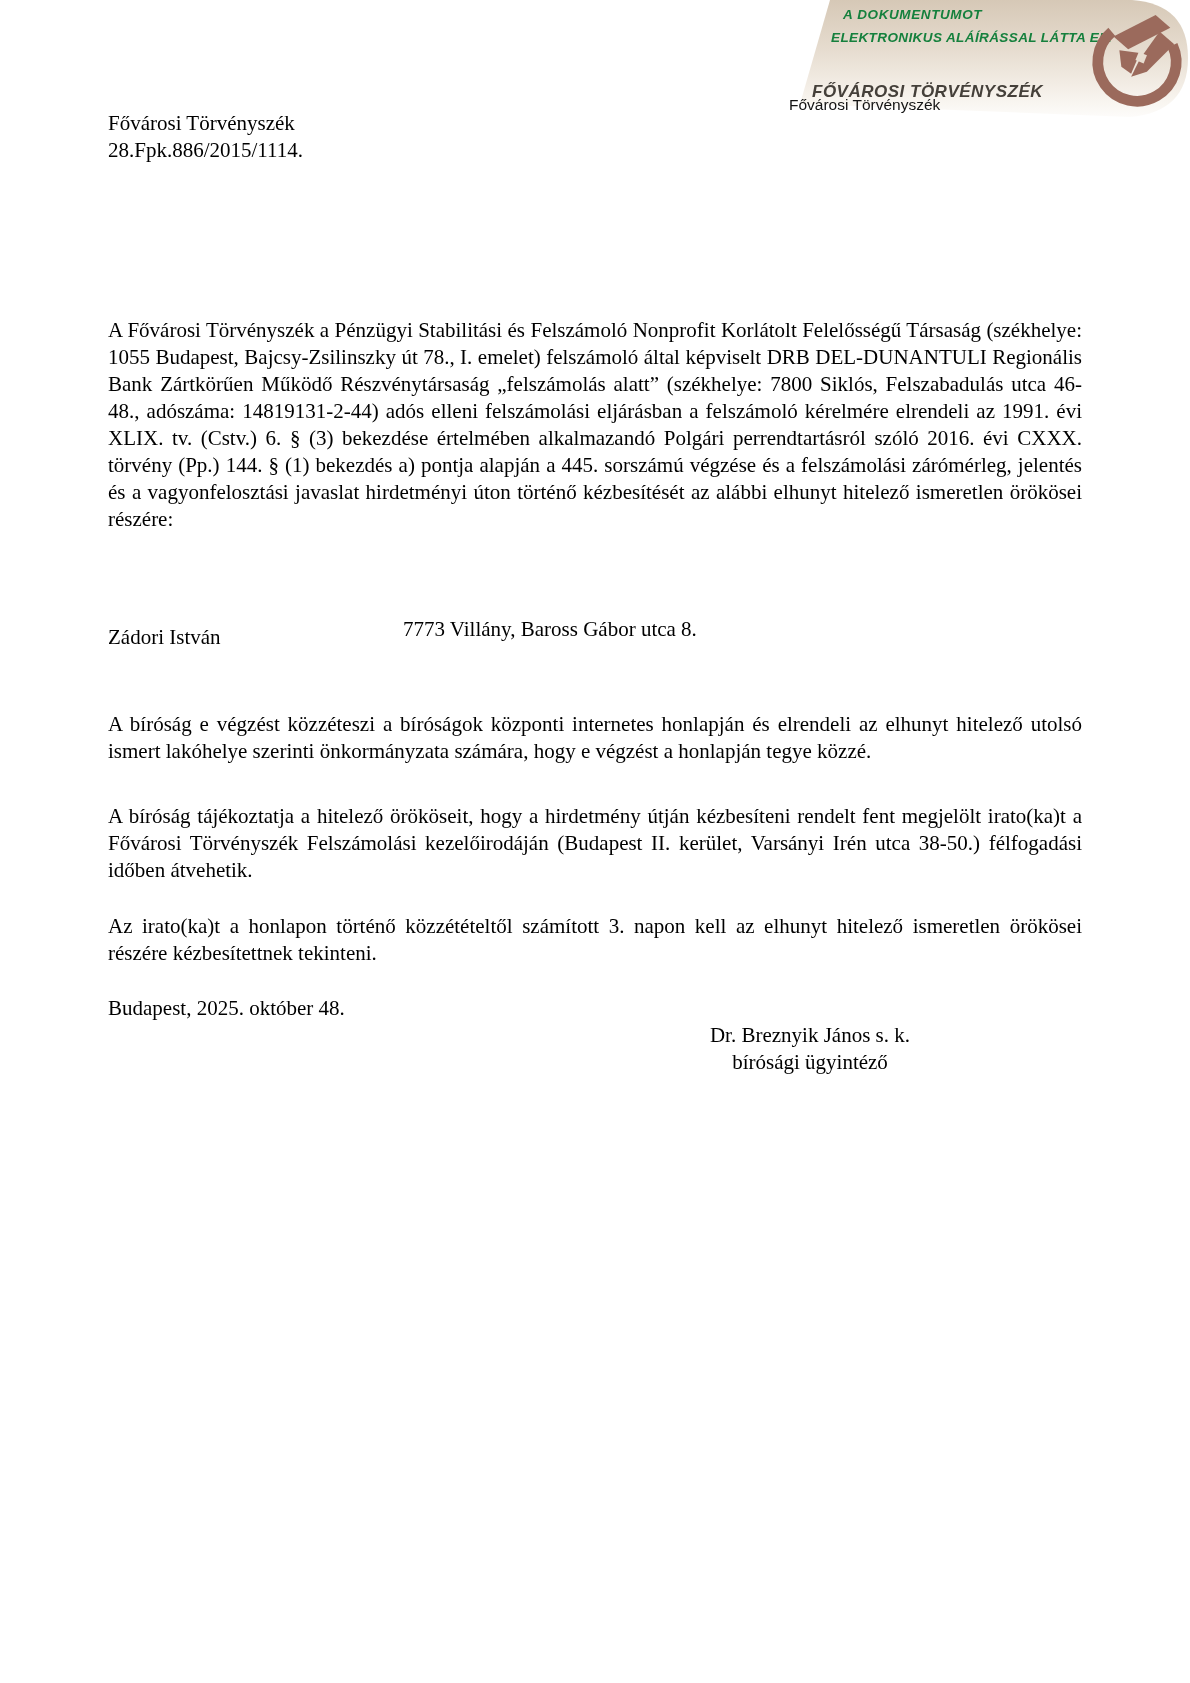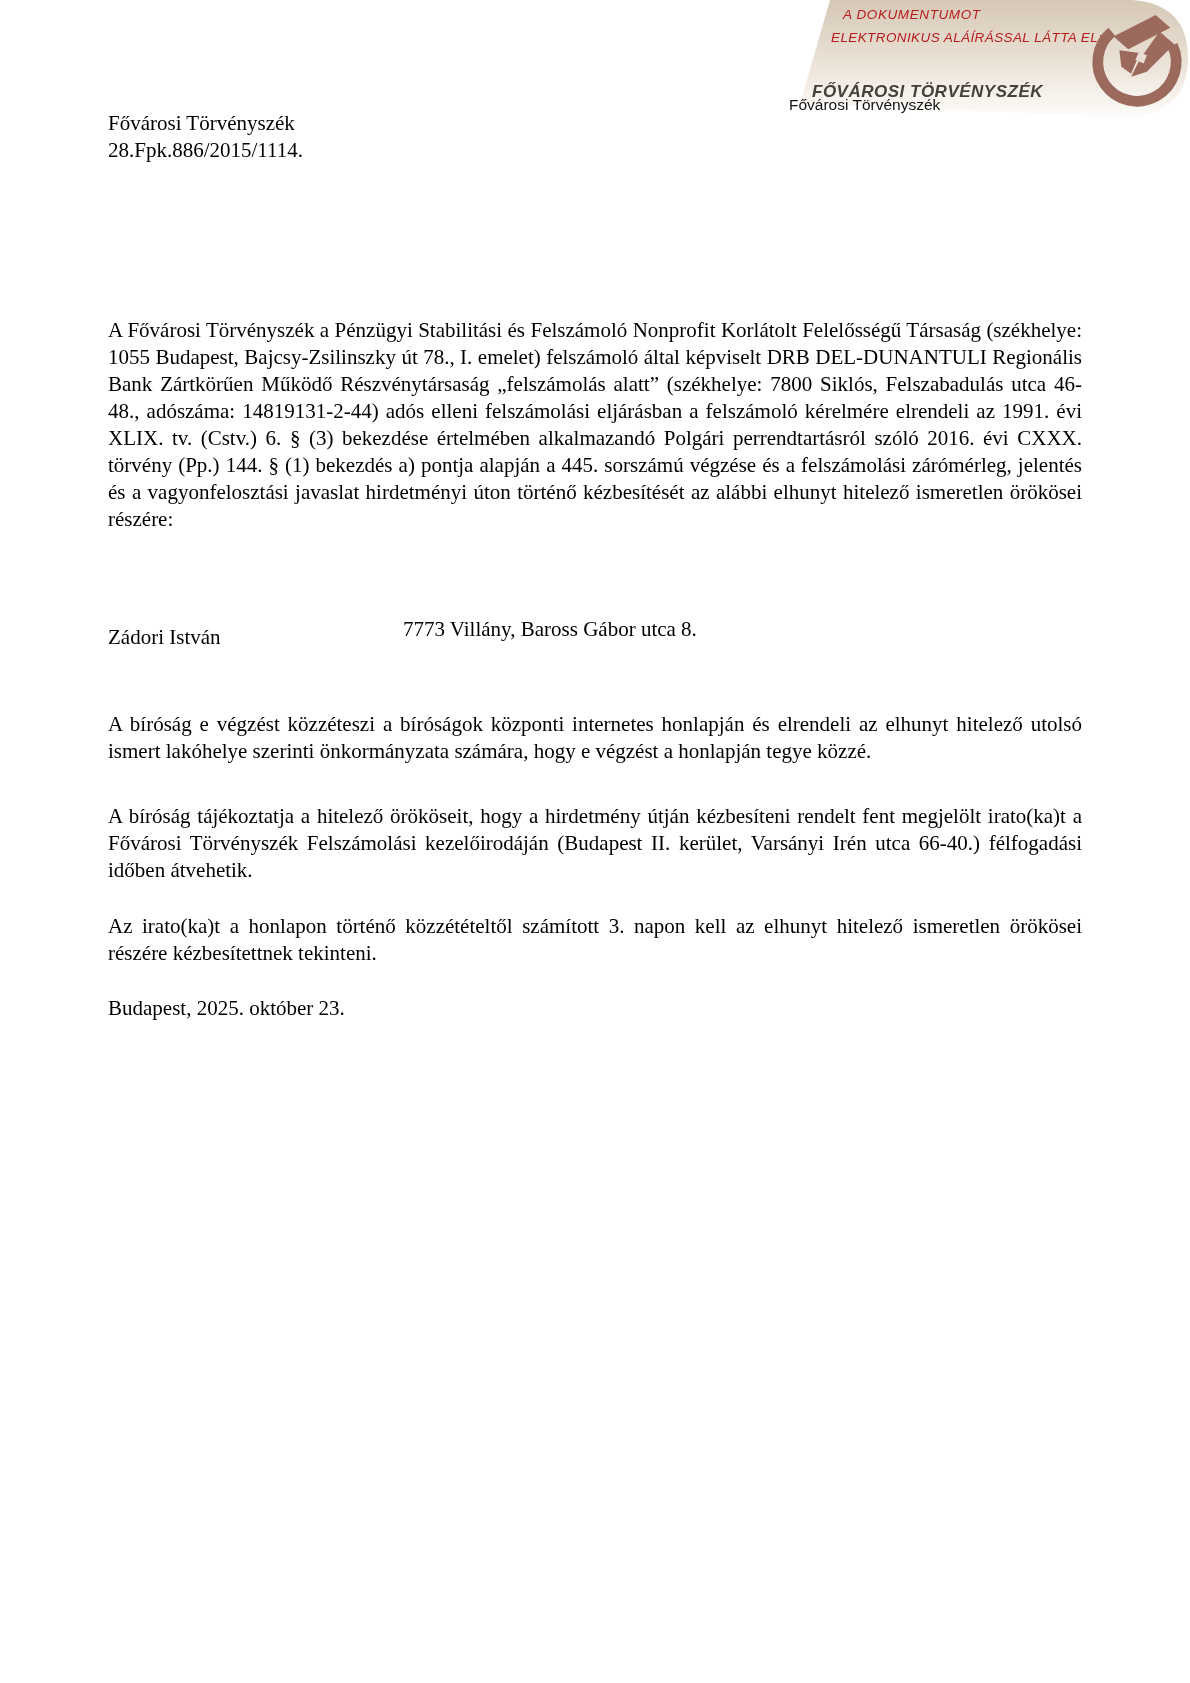--- a/index.html
+++ b/index.html
@@ -19,22 +19,22 @@
     position: absolute;
     left: 740px;
     top: 0;
     width: 450px;
     height: 132px;
   }
   .stamp-text {
     position: absolute;
     font-family: "Liberation Sans", sans-serif;
     font-style: italic;
-    font-weight: 400;
-    color: #b91c1c;
+    font-weight: 700;
+    color: #15803d;
     white-space: nowrap;
   }
   .stamp-line1 { left: 843px; top: 7px;  font-size: 13.5px; letter-spacing: .6px; }
   .stamp-line2 { left: 831px; top: 30px; font-size: 13.5px; letter-spacing: .4px; }
   .stamp-line3 { left: 812px; top: 82px; font-size: 17px; font-weight: 700; letter-spacing: .5px; color: #45403a; }
   .stamp-overlay {
     position: absolute;
     left: 789px; top: 96px;
     font-family: "Liberation Sans", sans-serif;
     font-size: 15.5px;
@@ -121,20 +121,24 @@
 
   <div class="abs col doc-text justified p1">A Fővárosi Törvényszék a Pénzügyi Stabilitási és Felszámoló Nonprofit Korlátolt Felelősségű Társaság (székhelye: 1055 Budapest, Bajcsy-Zsilinszky út 78., I. emelet) felszámoló által képviselt DRB DEL-DUNANTULI Regionális Bank Zártkörűen Működő Részvénytársaság „felszámolás alatt” (székhelye: 7800 Siklós, Felszabadulás utca 46-48., adószáma: 14819131-2-44) adós elleni felszámolási eljárásban a felszámoló kérelmére elrendeli az 1991. évi XLIX. tv. (Cstv.) 6. § (3) bekezdése értelmében alkalmazandó Polgári perrendtartásról szóló 2016. évi CXXX. törvény (Pp.) 144. § (1) bekezdés a) pontja alapján a 445. sorszámú végzése és a felszámolási zárómérleg, jelentés és a vagyonfelosztási javaslat hirdetményi úton történő kézbesítését az alábbi elhunyt hitelező ismeretlen örökösei részére:</div>
 
   <div class="abs col doc-text creditor-row">
     <span class="creditor-name">Zádori István</span>
     <span class="creditor-address">7773 Villány, Baross Gábor utca 8.</span>
   </div>
 
   <div class="abs col doc-text justified p2">A bíróság e végzést közzéteszi a bíróságok központi internetes honlapján és elrendeli az elhunyt hitelező utolsó ismert lakóhelye szerinti önkormányzata számára, hogy e végzést a honlapján tegye közzé.</div>
 
-  <div class="abs col doc-text justified p3">A bíróság tájékoztatja a hitelező örököseit, hogy a hirdetmény útján kézbesíteni rendelt fent megjelölt irato(ka)t a Fővárosi Törvényszék Felszámolási kezelőirodáján (Budapest II. kerület, Varsányi Irén utca 66-40.) félfogadási időben átvehetik.</div>
+  <div class="abs col doc-text justified p3">A bíróság tájékoztatja a hitelező örököseit, hogy a hirdetmény útján kézbesíteni rendelt fent megjelölt irato(ka)t a Fővárosi Törvényszék Felszámolási kezelőirodáján (Budapest II. kerület, Varsányi Irén utca 38-50.) félfogadási időben átvehetik.</div>
 
   <div class="abs col doc-text justified p4">Az irato(ka)t a honlapon történő közzétételtől számított 3. napon kell az elhunyt hitelező ismeretlen örökösei részére kézbesítettnek tekinteni.</div>
 
-  <div class="abs col doc-text date-line">Budapest, 2025. október 23.</div>
+  <div class="abs col doc-text date-line">Budapest, 2025. október 48.</div>
 
+  <div class="abs doc-text signature-block">
+    <div>Dr. Breznyik János s. k.</div>
+    <div>bírósági ügyintéző</div>
+  </div>
 
 </div>
 
 </body></html>

